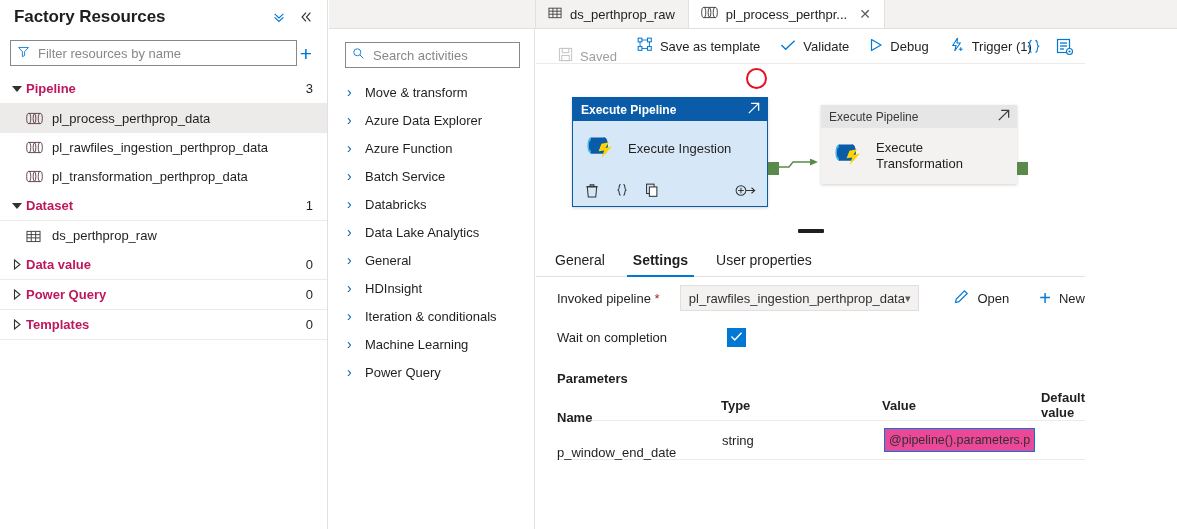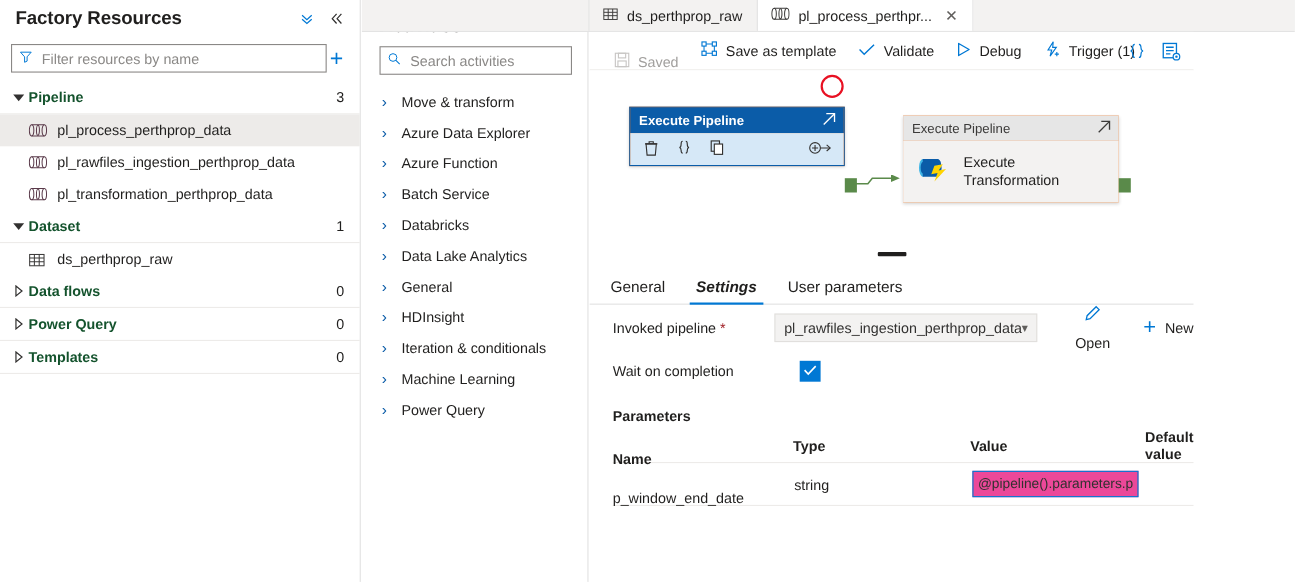--- a/index.html
+++ b/index.html
@@ -41,21 +41,21 @@
   .plus-btn { color: #0078d4; font-size: 21px; line-height: 1; cursor: pointer; font-weight: 300; padding: 0 3px;}
 
   .tree { padding: 0; }
   .tree-group {
     display: flex; align-items: center; height: 30px;
     padding: 0 14px 0 8px; border-bottom: 1px solid #edebe9;
     cursor: pointer;
   }
   .tw { width: 18px; display: flex; align-items: center; justify-content: center; color: #323130; }
   .tri-down { width:0;height:0;border-left:5px solid transparent;border-right:5px solid transparent;border-top:6px solid #323130; }
-  .grp-label { flex: 1; font-weight: bold; font-size: 13px; color: #14532d; }
+  .grp-label { flex: 1; font-weight: bold; font-size: 13px; color: #be185d; }
   .grp-count { font-size: 13px; color: #201f1e; }
 
   .tree-item {
     display: flex; align-items: center; height: 29px;
     padding-left: 26px; cursor: pointer; gap: 9px;
   }
   .tree-item.selected { background: #edebe9; }
   .tree-item .label { font-size: 13px; color: #201f1e; }
   .pipe-icon { width: 17px; height: 13px; position: relative; flex: none; }
 
@@ -115,21 +115,21 @@
   .tb-item.disabled { color: #a19f9d; cursor: default; margin-top: 20px; }
   .tb-right { position: absolute; right: 6px; top: 0; height: 35px; display: flex; align-items: center; gap: 4px; }
   .tb-ico-btn { width: 28px; height: 28px; display: flex; align-items: center; justify-content: center; cursor: pointer; }
 
   
   #canvas {
     position: absolute; left: 0; top: 64px; right: 0; height: 172px;
     background: #ffffff; overflow: hidden;
   }
   .act-node {
-    position: absolute; width: 196px; background: #f97316;
+    position: absolute; width: 196px; background: #0369a1;
     box-shadow: 0 1px 3px rgba(0,0,0,0.18);
   }
   .act-node.selected { border: 1px solid #0b5ca8; }
   .node-head {
     height: 23px; display: flex; align-items: center; padding: 0 6px 0 8px;
     font-size: 12px;
   }
   .act-node.selected .node-head { background: #0b5ca8; color: #ffffff; font-weight: bold;}
   .act-node.dim .node-head { background: #e6e6e6; color: #3b3a39; }
   .node-head .ttl { flex: 1; }
@@ -159,21 +159,21 @@
   
   #detail-tabs {
     position: absolute; left: 0; top: 241px; right: 0; height: 36px;
     border-bottom: 1px solid #e1e1e1; display: flex; align-items: flex-end; padding-left: 19px;
   }
   .dtab {
     position: relative; padding: 0 14px 8px 14px; font-size: 14px;
     color: #201f1e; cursor: pointer;
   }
   .dtab:first-child { padding-left: 0; }
-  .dtab.active { font-weight: bold; font-style: italic; }
+  .dtab.active { font-weight: bold; }
   .dtab.active:after {
     content: ''; position: absolute; left: 8px; right: 8px; bottom: -1px;
     height: 2px; background: #0078d4;
   }
   .dtab:first-child.active:after { left: 0; }
 
   
   #settings { position: absolute; left: 0; top: 277px; right: 0; bottom: 0; }
   .frm-row { display: flex; align-items: center; padding-left: 21px; }
   .frm-label { width: 170px; font-size: 13px; color: #201f1e; }
@@ -306,21 +306,21 @@
         </span>
         <span class="label">ds_perthprop_raw</span>
       </div>
 
       <div class="tree-group">
         <div class="tw">
           <svg width="9" height="11" viewBox="0 0 9 11">
               <path d="M1.5 1L7 5.5 1.5 10z" fill="none" stroke="#323130" stroke-width="1.1"></path>
             </svg>
         </div>
-        <div class="grp-label">Data flows</div>
+        <div class="grp-label">Data value</div>
         <div class="grp-count">0</div>
       </div>
       <div class="tree-group">
         <div class="tw">
           <svg width="9" height="11" viewBox="0 0 9 11">
               <path d="M1.5 1L7 5.5 1.5 10z" fill="none" stroke="#323130" stroke-width="1.1"></path>
             </svg>
         </div>
         <div class="grp-label">Power Query</div>
         <div class="grp-count">0</div>
@@ -527,20 +527,32 @@
       <div class="act-node selected" style="left:36px;top:33px;">
         <div class="node-head">
           <span class="ttl">Execute Pipeline</span>
           <span>
             <svg width="15" height="15" viewBox="0 0 16 16">
               <path d="M5.5 2.5h8v8" stroke="#ffffff" stroke-width="1.3" fill="none"></path>
               <path d="M13.5 2.5L3 13" stroke="#ffffff" stroke-width="1.3" fill="none"></path>
             </svg>
           </span>
         </div>
+        <div class="node-body">
+          <span>
+            <svg width="31" height="25" viewBox="0 0 32 26">
+              <ellipse cx="6" cy="11" rx="3.6" ry="8.4" fill="#41b6e6"></ellipse>
+              <ellipse cx="6" cy="11" rx="2" ry="5.4" fill="#0b5ca8"></ellipse>
+              <path d="M6 2.6h14a3.6 8.4 0 0 1 0 16.8H6z" fill="#0b5ca8"></path>
+              <ellipse cx="20" cy="11" rx="3.6" ry="8.4" fill="#0b5ca8"></ellipse>
+              <path d="M17 9l8-1.5-4 6 7-1.5-11 12 3-8-6 1z" fill="#ffd400"></path>
+            </svg>
+          </span>
+          <span class="node-name">Execute Ingestion</span>
+        </div>
         <div class="node-tools">
           <span>
             <svg width="14" height="15" viewBox="0 0 14 16">
               <path d="M2 4h10l-1 11H3z" fill="none" stroke="#323130" stroke-width="1.1"></path>
               <line x1="1" y1="4" x2="13" y2="4" stroke="#323130" stroke-width="1.2"></line>
               <path d="M5 4V2h4v2" fill="none" stroke="#323130" stroke-width="1.1"></path>
             </svg>
           </span>
           <span>
             <svg width="14" height="15" viewBox="0 0 14 16">
@@ -602,36 +614,36 @@
     </div>
 
     <div id="detail-tabs">
       <div class="dtab">
         <span>General</span>
       </div>
       <div class="dtab active">
         <span>Settings</span>
       </div>
       <div class="dtab">
-        <span>User parameters</span>
+        <span>User properties</span>
       </div>
     </div>
 
     <div id="settings">
 
       <div class="frm-row" style="height:42px;align-items:center;">
         <div class="frm-label">
           <span>Invoked pipeline</span>
           <span class="req">*</span>
         </div>
         <div class="combo">
           <span class="cv">pl_rawfiles_ingestion_perthprop_data</span>
           <span class="cdn">▾</span>
         </div>
-        <div class="lnk" style="margin-left:34px;flex-direction:column;">
+        <div class="lnk" style="margin-left:34px;">
           <span>
             <svg width="16" height="16" viewBox="0 0 16 16">
               <path d="M11.5 1.8l2.7 2.7-8.2 8.2-3.5.8.8-3.5z" fill="none" stroke="#0078d4" stroke-width="1.2"></path>
             </svg>
           </span>
           <span>Open</span>
         </div>
         <div class="lnk" style="margin-left:30px;">
           <span style="color:#0078d4;font-size:20px;line-height:1;font-weight:300;">+</span>
           <span>New</span>

